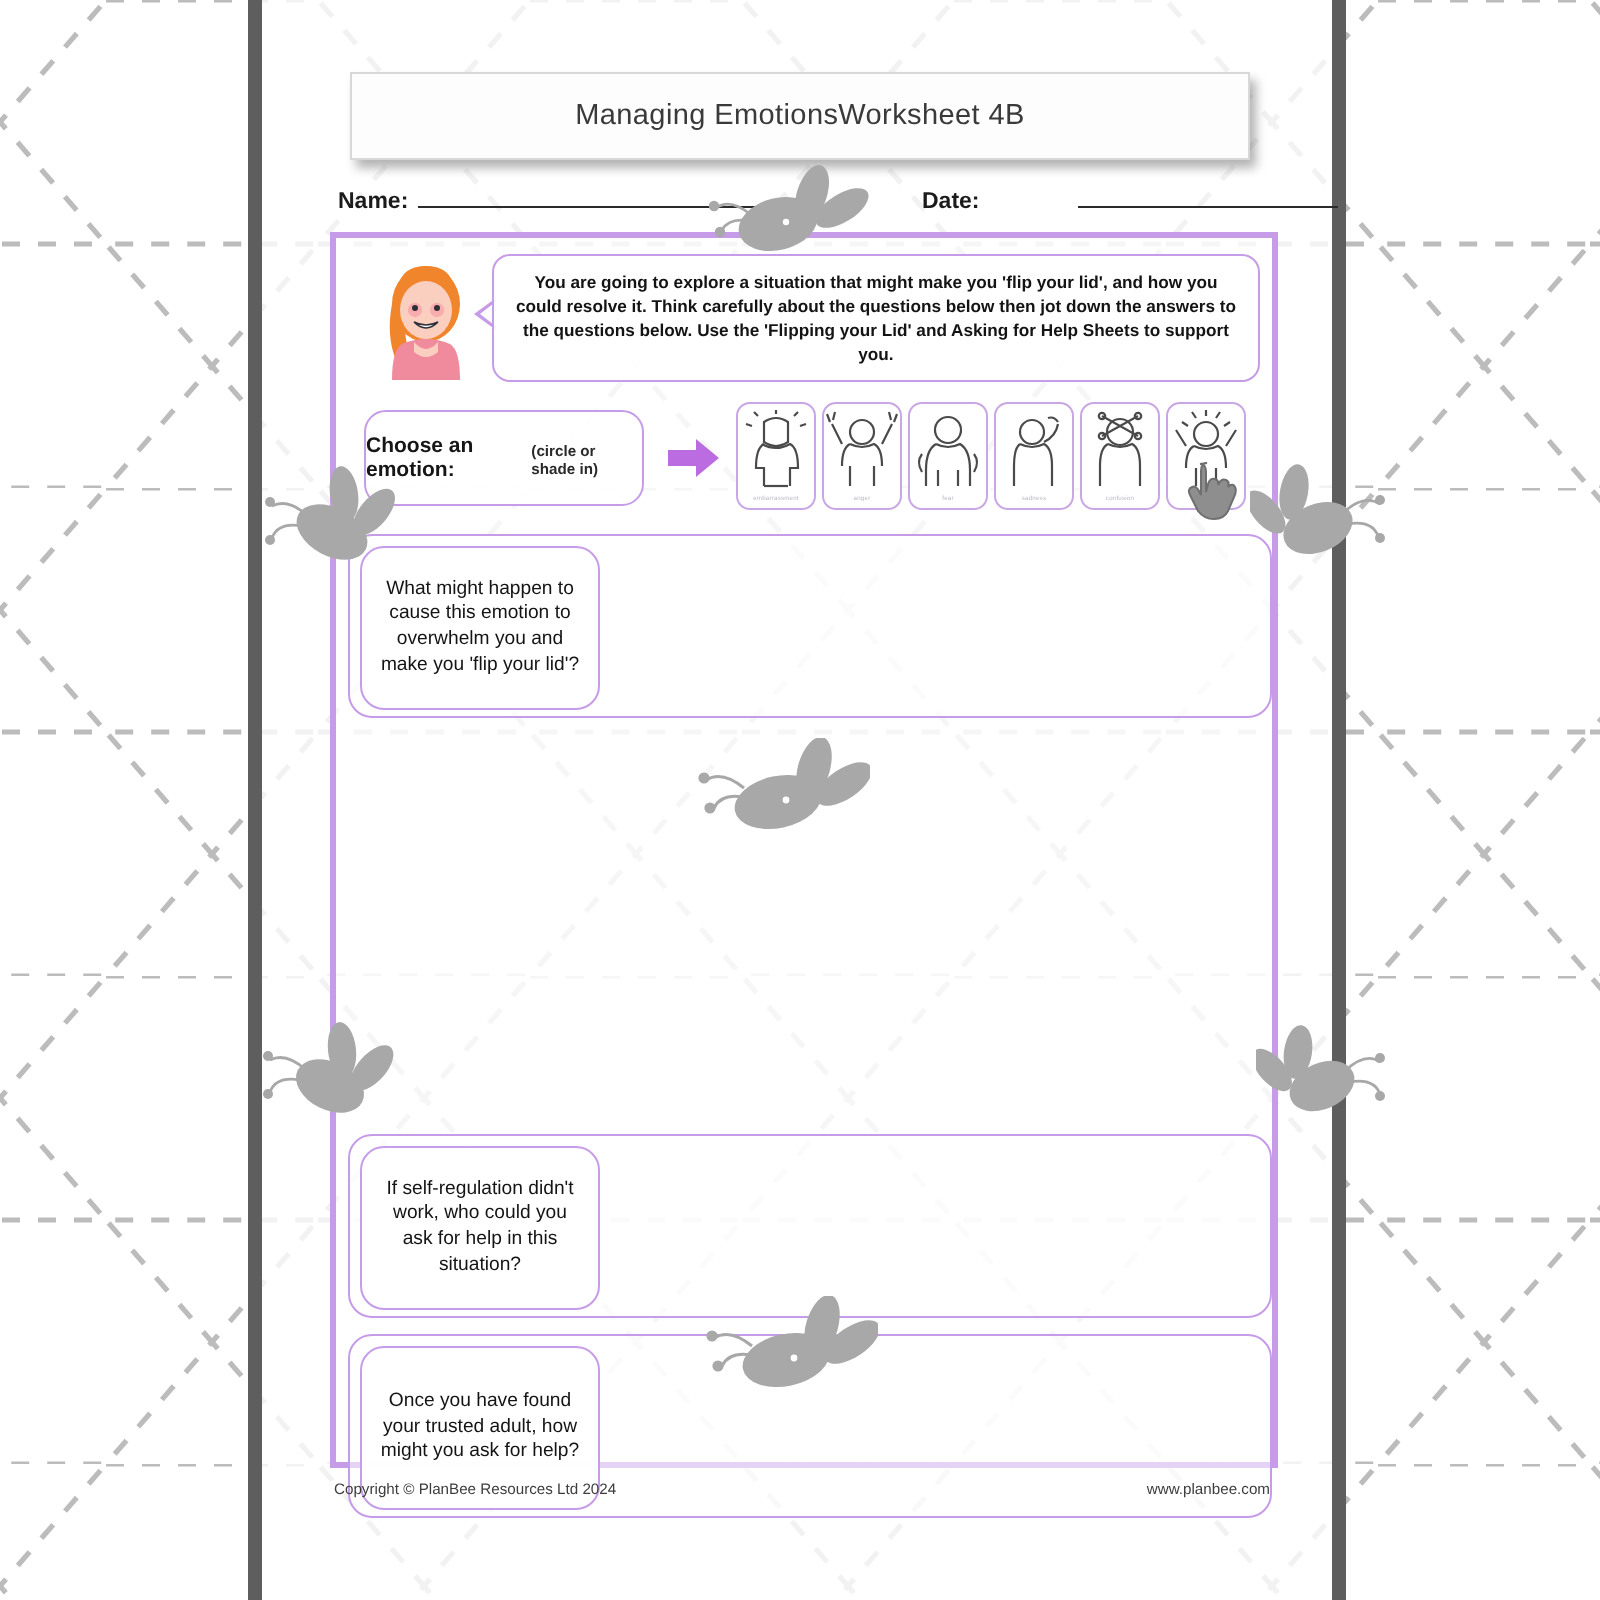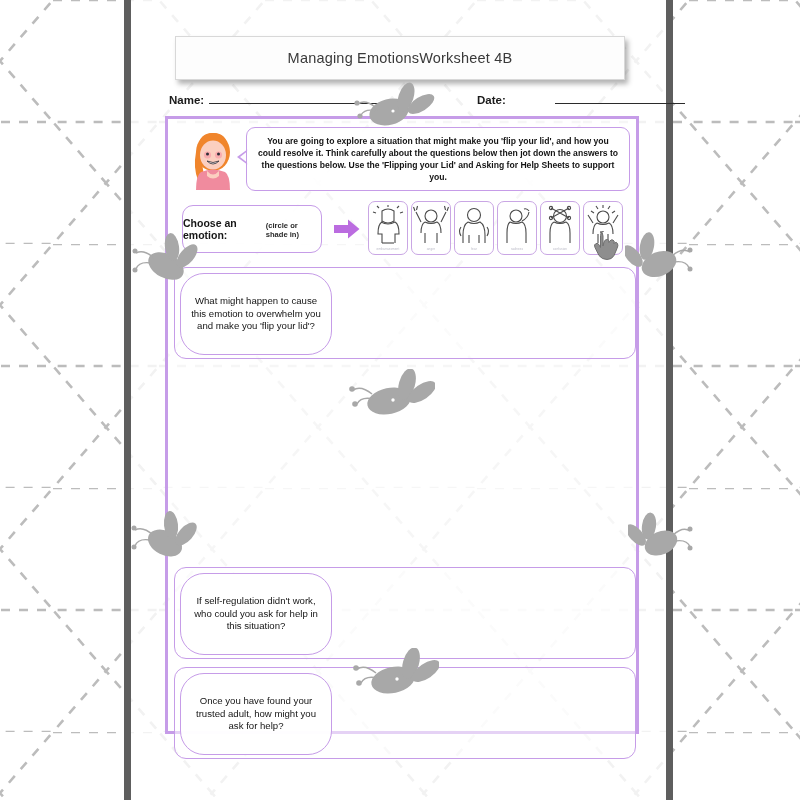--- a/index.html
+++ b/index.html
@@ -71,21 +71,21 @@
   .nd-group { position: absolute; display: flex; align-items: baseline; }
   .nd-label { font-size: 11.5px; font-weight: bold; color: #1b1b1b; }
   .nd-line {
     display: inline-block;
     border-bottom: 1.6px solid #2b2b2b;
     height: 12px;
     margin-left: 5px;
   }
   .nd-name { left: 0; }
   .nd-name .nd-line { width: 190px; }
-  .nd-date { left: 308px; gap: 44px; }
+  .nd-date { left: 292px; gap: 44px; }
   .nd-date .nd-line { width: 130px; }
 
   
   .main-frame {
     position: absolute;
     left: 34px; top: 116px;
     width: 474px; height: 618px;
     border: 3px solid #c69ce8;
     background: rgba(255,255,255,0.35);
     padding-left: 28px;
@@ -200,23 +200,23 @@
     position: absolute;
     left: 6px;
     width: 462px;
     border: 1.3px solid #c69ce8;
     border-radius: 12px;
     background: rgba(255,255,255,0.55);
   }
   .q-bubble {
     position: absolute;
     left: 5px; top: 5px;
-    width: 152px;
+    width: 120px;
     border: 1.3px solid #c69ce8;
-    border-radius: 24px;
+    border-radius: 12px;
     background: rgba(255,255,255,0.94);
     display: flex;
     align-items: center;
     justify-content: center;
     padding: 4px 7px;
   }
   .q-bubble p {
     font-size: 9.6px;
     line-height: 1.32;
     color: #141414;
@@ -407,20 +407,24 @@
     </div>
 
     <div class="q-row" style="top:548px; height:92px;">
       <div class="q-bubble" style="height:82px;">
         <p>Once you have found your trusted adult, how might you ask for help?</p>
       </div>
     </div>
 
   </div>
 
+  <div class="footer">
+    <span>Copyright © PlanBee Resources Ltd 2024</span>
+    <span>www.planbee.com</span>
+  </div>
 
 </div>
 
 <svg class="bee" style="left:349px; top:82px; width:86px; height:48px;" viewBox="0 0 86 48" xmlns="http://www.w3.org/2000/svg">
   <g fill="#a8a8a8">
     <ellipse cx="40" cy="30" rx="20" ry="13" transform="rotate(-14 40 30)"></ellipse>
     <ellipse cx="57" cy="15" rx="7.5" ry="15" transform="rotate(18 57 15)"></ellipse>
     <ellipse cx="72" cy="22" rx="7" ry="15" transform="rotate(58 72 22)"></ellipse>
   </g>
   <g fill="none" stroke="#a8a8a8" stroke-width="1.4">

